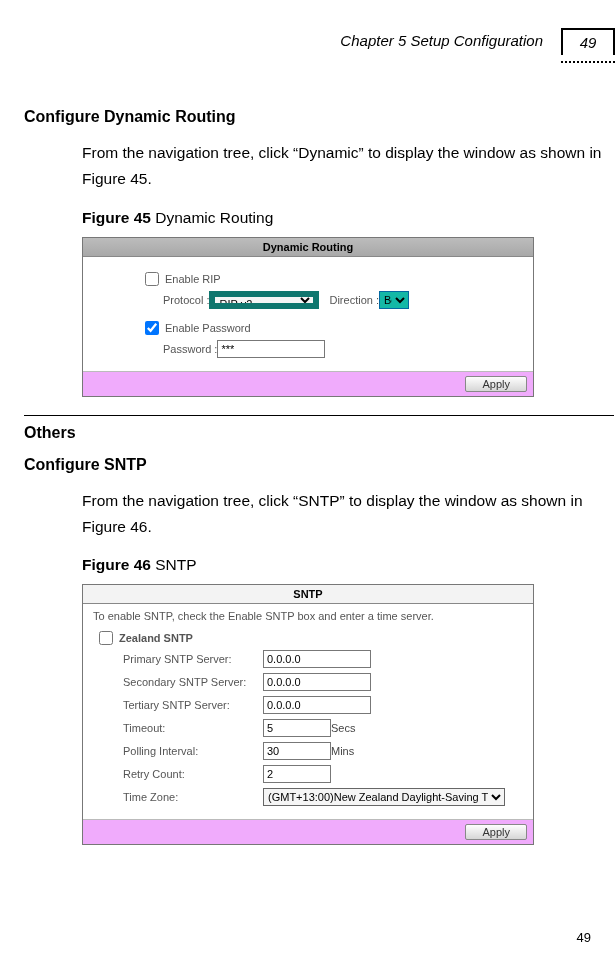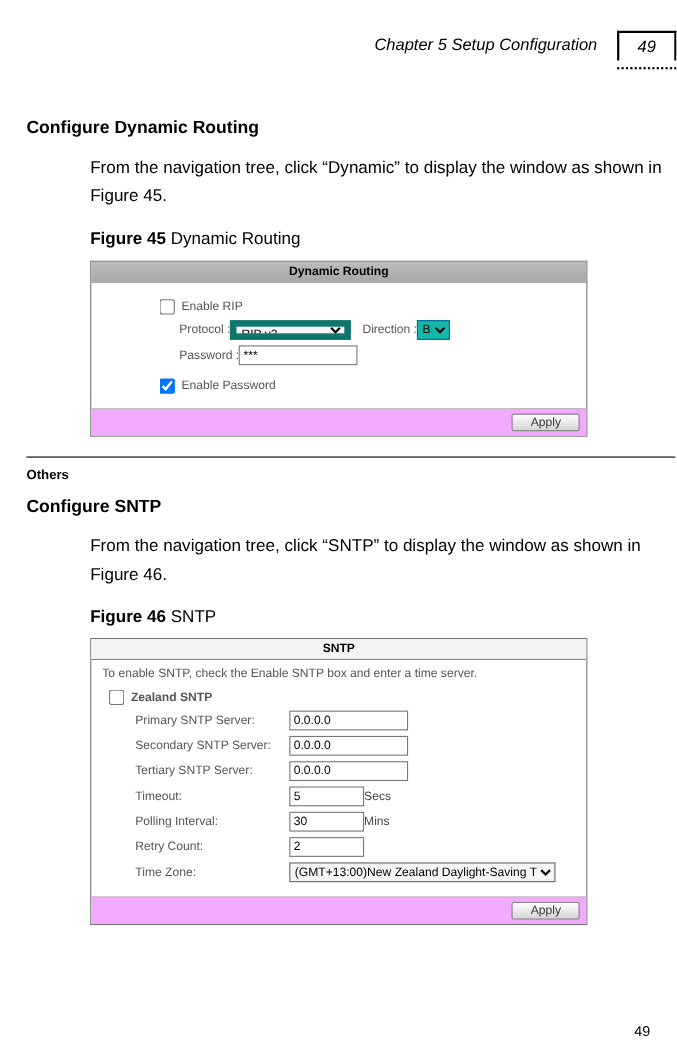--- a/index.html
+++ b/index.html
@@ -70,35 +70,35 @@
         <div class="row" style="margin-left:46px;">
           <input type="checkbox" style="">
           <label>Enable RIP</label>
         </div>
         <div class="row indented" style="margin-left:64px;">
           <label>Protocol :</label>
           <select class="wide"><option>RIP v2</option></select>
           <label style="margin-left:10px;">Direction :</label>
           <select class="mini"><option>Both</option></select>
         </div>
+        <div class="row" style="margin-left:46px; margin-top:12px;">
+          <input type="checkbox" checked="" style="">
+          <label>Enable Password</label>
+        </div>
         <div class="row indented" style="margin-left:64px;">
           <label>Password :</label>
           <input type="text" value="***" style="">
-        </div>
-        <div class="row" style="margin-left:46px; margin-top:12px;">
-          <input type="checkbox" checked="" style="">
-          <label>Enable Password</label>
         </div>
       </div>
       <div class="footer"><button>Apply</button></div>
     </div>
 
     <hr class="section-rule">
 
-    <h3 class="heading" style="font-size:12px;">Others</h3>
+    <h3 class="heading" style="font-size:16px;">Others</h3>
 
     <h3 class="heading">Configure SNTP</h3>
     <p class="para">From the navigation tree, click “SNTP” to display the window as shown in Figure 46.</p>
     <p class="figcap"><span class="b">Figure 46</span><span> SNTP</span></p>
 
     <div class="shot">
       <div class="titlebar light">SNTP</div>
       <div class="note">To enable SNTP, check the Enable SNTP box and enter a time server.</div>
       <div class="body" style="padding-top:4px;">
         <div class="row">

